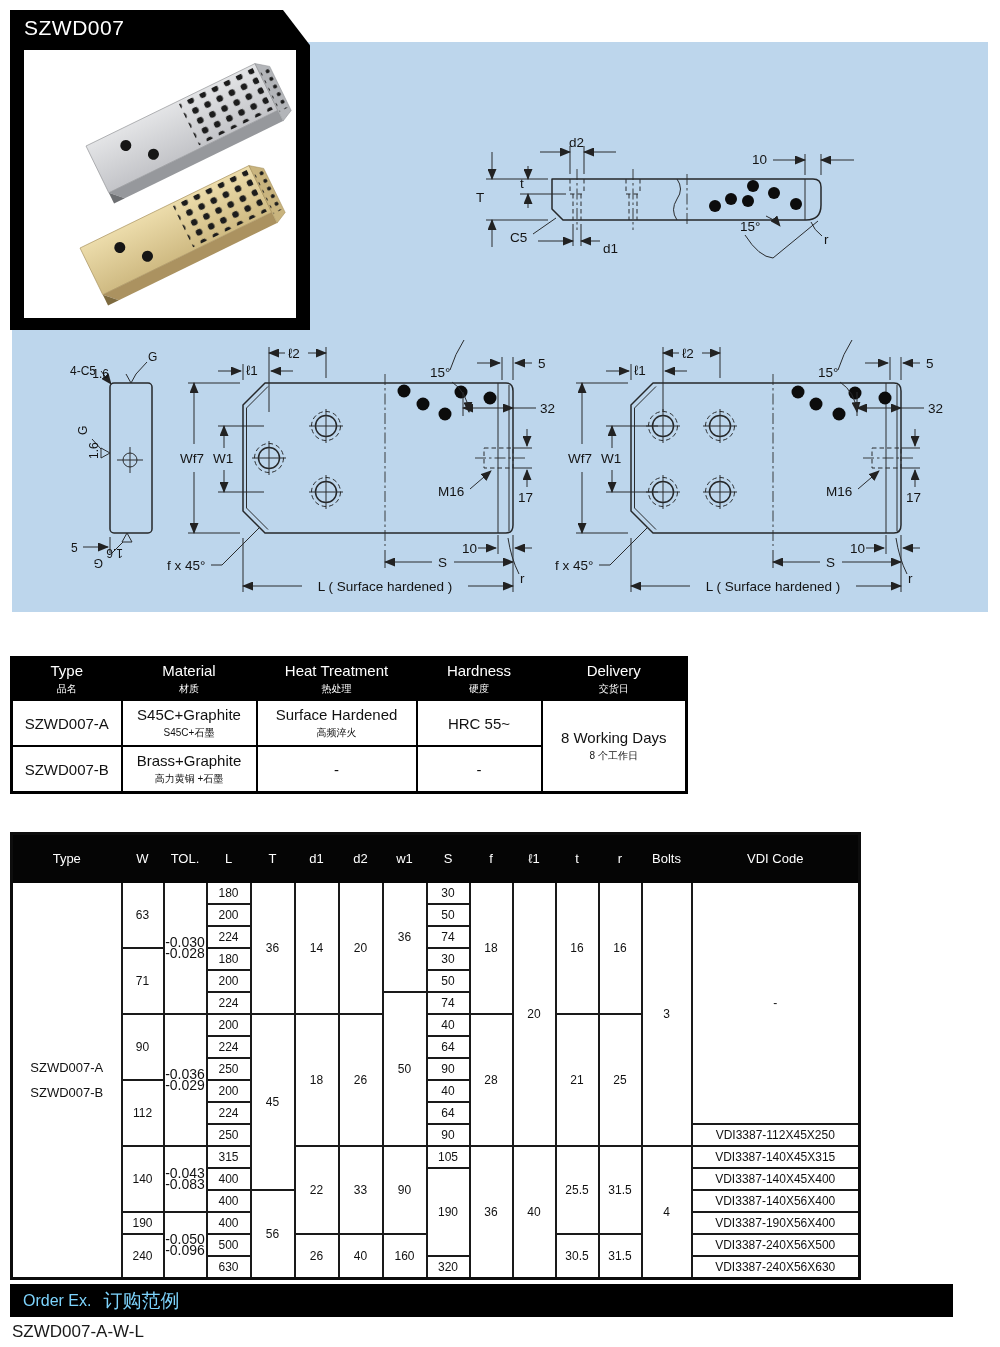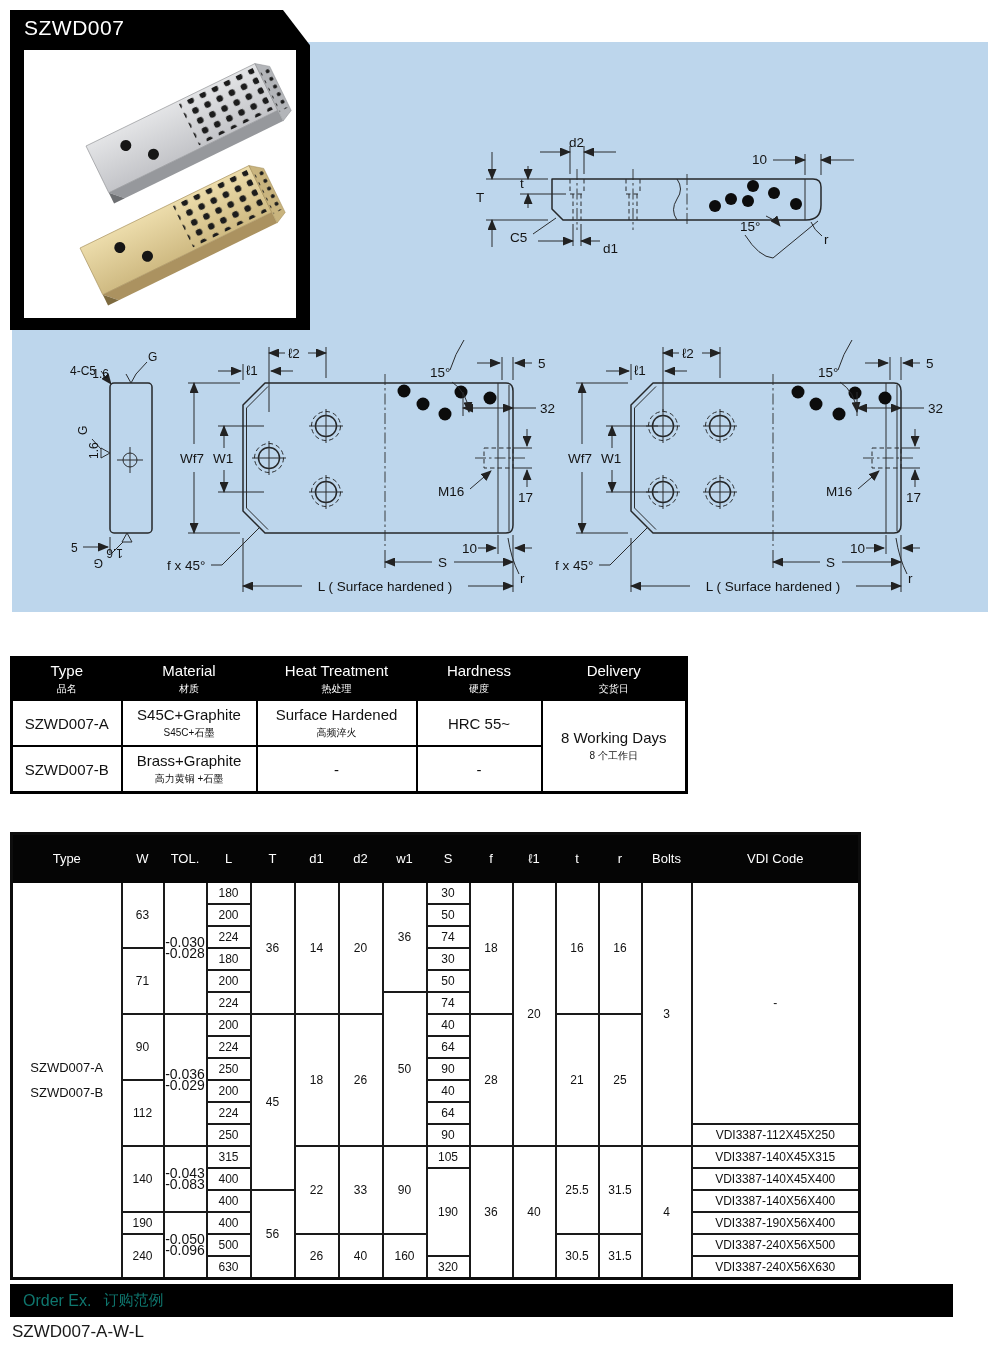--- a/index.html
+++ b/index.html
@@ -27,24 +27,24 @@
   .spec-table td{border:2px solid #000;text-align:center;vertical-align:middle;height:44px;padding:0;background:#fff;}
   .en{font-size:15px;line-height:19px;}
   .zh{font-size:10px;line-height:17px;}
 
   .dim-table{position:absolute;left:10px;top:832px;width:848px;border:3px solid #0d0d0d;font-size:12px;}
   .dim-table th{background:#050505;color:#fff;font-weight:normal;height:46px;border:2px solid #050505;font-size:13px;padding:0;}
   .dim-table td{border:2px solid #1a1a1a;text-align:center;vertical-align:middle;height:20px;padding:0;background:#fff;}
   .tol{font-size:14px;line-height:11px;}
   .typecell div{font-size:13px;line-height:25px;}
 
-  .order-bar{position:absolute;left:10px;top:1284px;width:943px;height:33px;background:#000;color:#0f766e;
+  .order-bar{position:absolute;left:10px;top:1284px;width:943px;height:33px;background:#000;color:#7dd3fc;
     display:flex;align-items:center;gap:12px;padding-left:13px;box-sizing:border-box;z-index:2;}
   .order-en{font-size:16px;}
-  .order-zh{font-size:15px;}
+  .order-zh{font-size:19px;}
   .order-example{position:absolute;left:12px;top:1322px;font-size:17px;color:#1a1a1a;}
 </style>
 </head>
 <body>
 
 <div class="page">
 
   <div class="blue-panel"></div>
 
   <svg class="drawing" style="left:440px;top:120px" width="540" height="160" viewBox="0 0 540 160">

